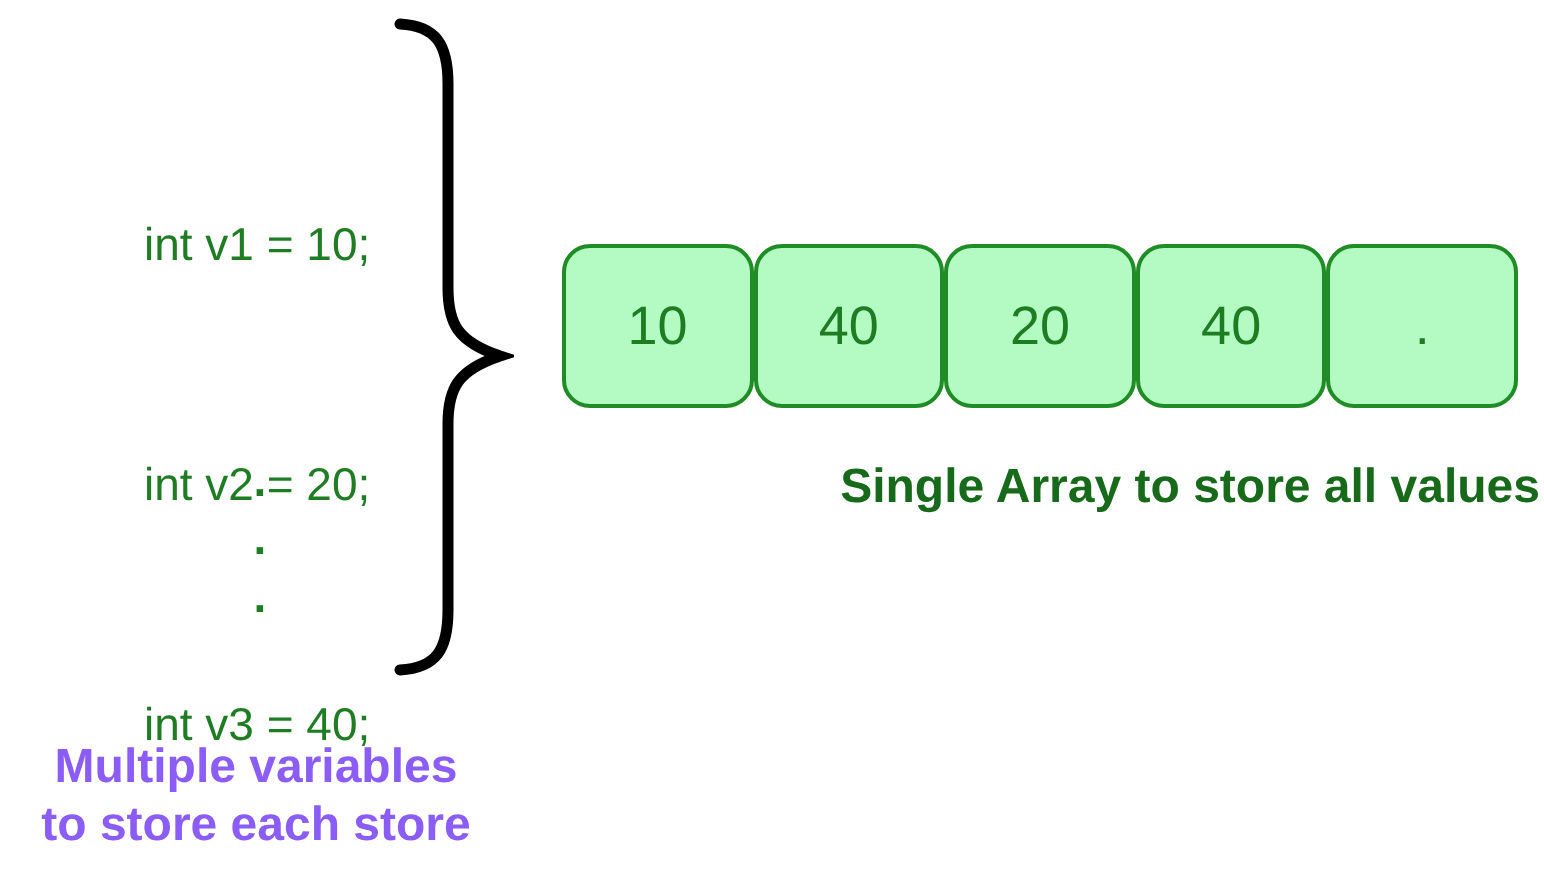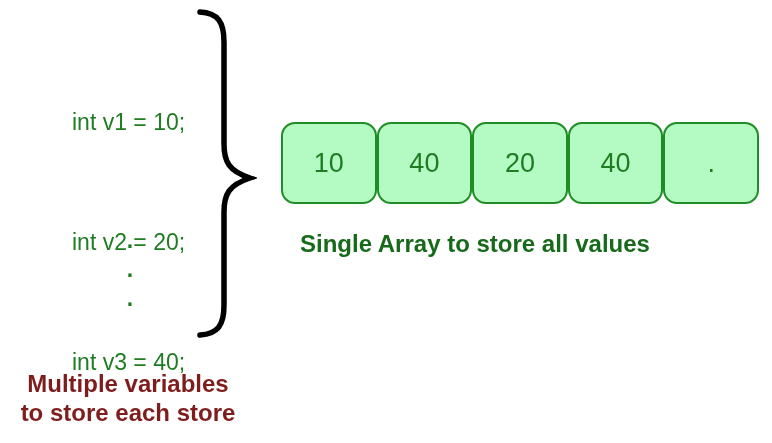--- a/index.html
+++ b/index.html
@@ -72,35 +72,35 @@
     color: #1e7d22;
     box-sizing: border-box;
   }
 
   
   .array-caption {
     position: absolute;
     left: 300px;
     top: 230px;
     width: 470px;
-    text-align: left;
+    text-align: right;
     font-size: 24px;
     font-weight: bold;
     color: #166a1a;
   }
   .vars-caption {
     position: absolute;
     left: 8px;
     top: 369px;
     width: 240px;
     text-align: center;
     font-size: 24px;
     font-weight: bold;
     line-height: 29px;
-    color: #7f1d1d;
+    color: #8b5cf6;
   }
 </style>
 </head>
 <body>
 
 <div class="canvas">
 
   <div class="code-block">
     <div class="code-line">int v1 = 10;</div>
     <div class="code-line">int v2 = 20;</div>

